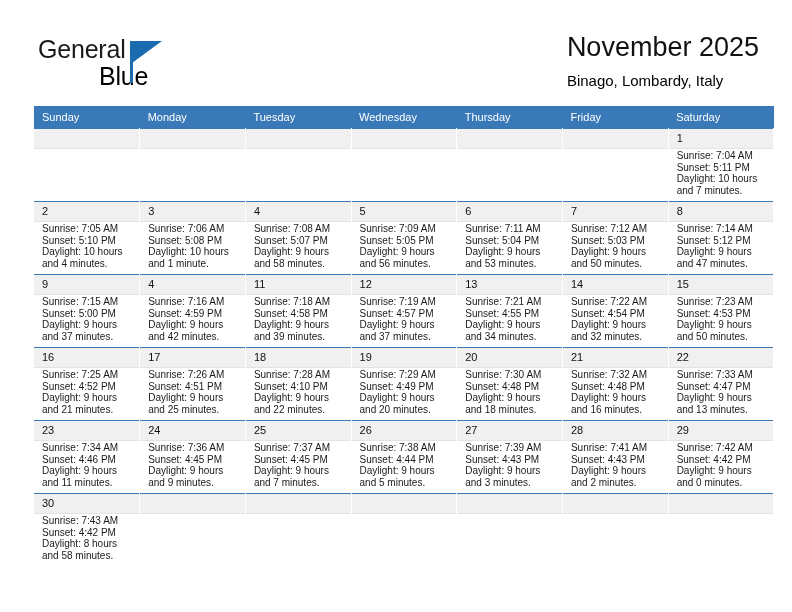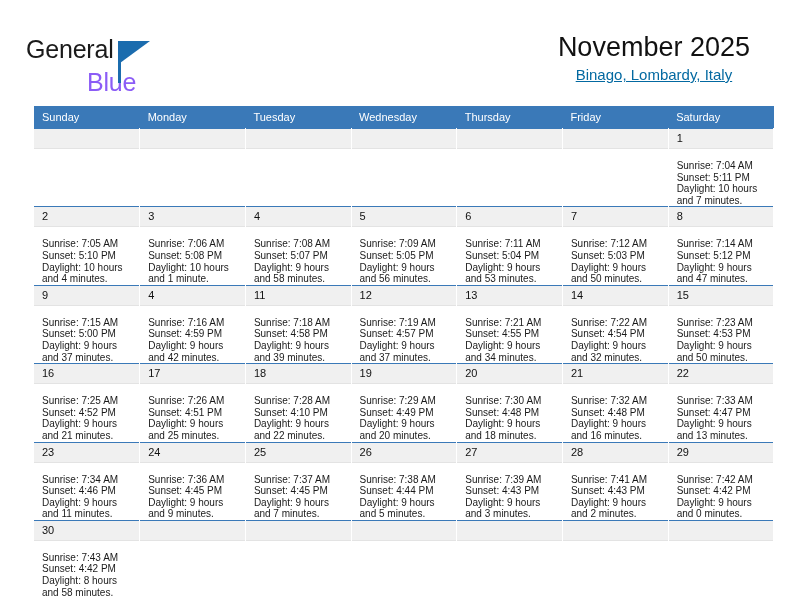--- a/index.html
+++ b/index.html
@@ -24,42 +24,42 @@
   
   .topbar {
     position: absolute;
     left: 26px;
     top: 30px;
     width: 740px;
     height: 72px;
   }
   .brand {
     position: absolute;
-    left: 0;
+    left: 12px;
     top: 6px;
     width: 240px;
     height: 56px;
   }
   .brand-line1 {
     position: relative;
     font-size: 25px;
     line-height: 26px;
     color: #1a1a1a;
     letter-spacing: -0.2px;
     height: 26px;
     white-space: nowrap;
   }
   .brand-line2 {
     position: relative;
     font-size: 25px;
     line-height: 26px;
-    color: #8b5cf6;
+    color: #000000;
     letter-spacing: -0.2px;
     margin-left: 61px;
-    margin-top: 7px;
+    margin-top: 1px;
     height: 26px;
     white-space: nowrap;
   }
   .brand-tri {
     position: absolute;
     left: 94px;
     top: 5px;
     width: 0;
     height: 0;
     border-left: 30px solid #1b6cae;
@@ -69,38 +69,37 @@
     position: absolute;
     left: 92px;
     top: 5px;
     width: 3px;
     height: 42px;
     background: #1b6cae;
   }
 
   .titles {
     position: absolute;
-    right: 16px;
+    right: 7px;
     top: 0;
-    text-align: center;
+    text-align: left;
   }
   .cal-title {
     font-size: 27px;
     line-height: 34px;
     color: #111111;
     font-weight: normal;
     white-space: nowrap;
   }
   .cal-subtitle {
     font-size: 15px;
     line-height: 22px;
-    color: #0369a1;
-    margin-top: 0;
+    color: #000000;
+    margin-top: 6px;
     white-space: nowrap;
-    text-decoration: underline;
   }
 
   
   .calendar {
     position: absolute;
     left: 34px;
     top: 106px;
     width: 740px;
     border-collapse: collapse;
     table-layout: fixed;
@@ -133,21 +132,21 @@
     line-height: 13px;
     color: #111111;
     padding: 3px 0 3px 8px;
     height: 13px;
     border-bottom: 1px solid #e3e3e3;
   }
   .daynum.empty {
     color: transparent;
   }
   .info {
-    padding: 11px 6px 0 8px;
+    padding: 1px 6px 0 8px;
     font-size: 10px;
     line-height: 11.6px;
     color: #1a1a1a;
   }
   .info div {
     white-space: nowrap;
     overflow: hidden;
   }
   td.blank .daynum {
     background: #f0f0f0;

